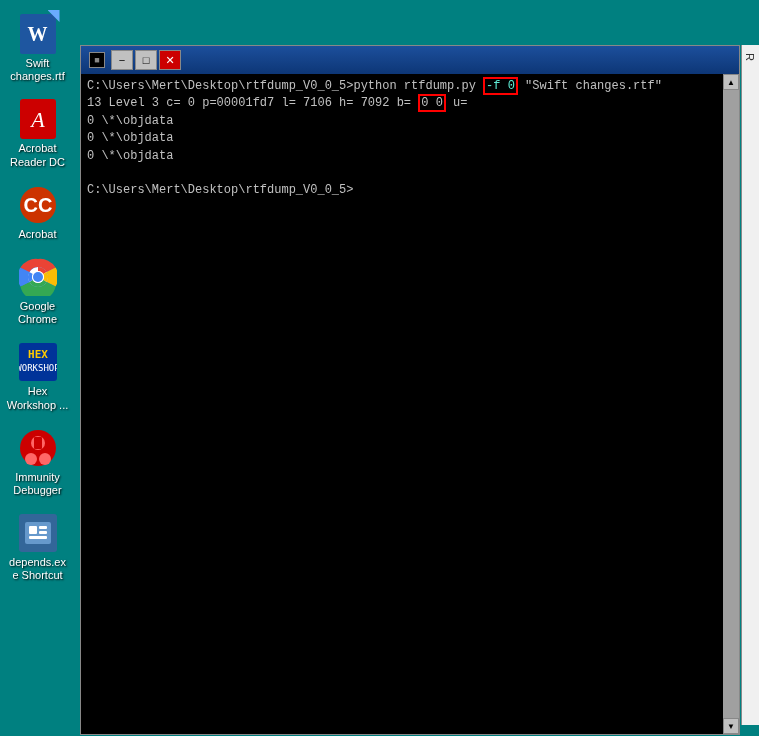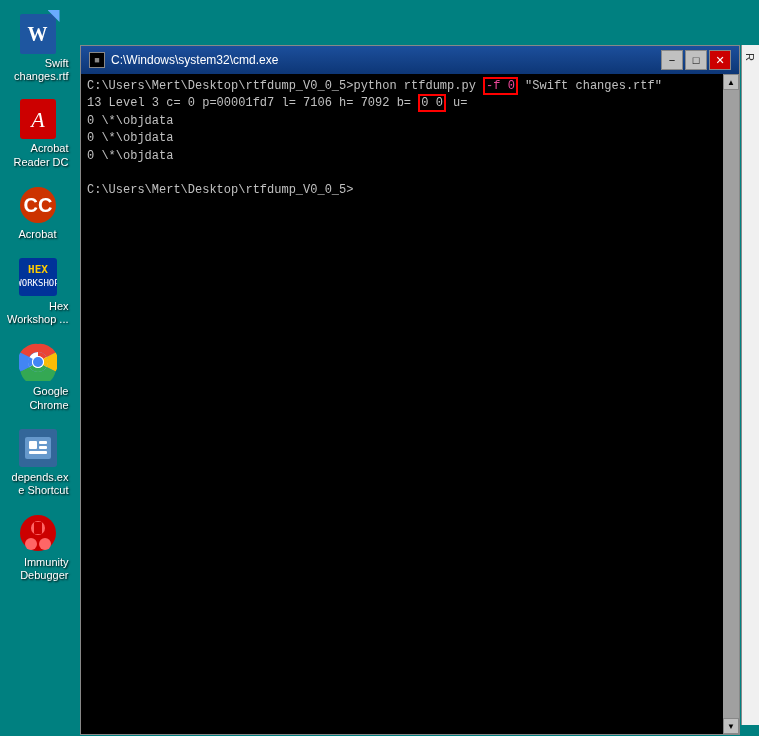--- a/index.html
+++ b/index.html
@@ -42,21 +42,21 @@
       display: flex;
       align-items: center;
       justify-content: center;
       margin-bottom: 3px;
       position: relative;
     }
 
     .icon-label {
       color: white;
       font-size: 11px;
-      text-align: right;
+      text-align: center;
       text-shadow: 1px 1px 2px black;
       line-height: 1.2;
       word-break: break-word;
     }
 
     
     .word-icon {
       background: #1e56a0;
       width: 36px;
       height: 40px;
@@ -231,32 +231,20 @@
   </div>
 
   <div class="desktop-icon">
     <div class="icon-img">
       <svg width="38" height="38" viewBox="0 0 38 38">
         <circle cx="19" cy="19" r="18" fill="#cc3300"></circle>
         <text x="19" y="26" text-anchor="middle" fill="white" font-size="20" font-weight="bold">CC</text>
       </svg>
     </div>
     <span class="icon-label">Acrobat</span>
-  </div>
-
-  <div class="desktop-icon">
-    <div class="icon-img">
-      <svg width="38" height="38" viewBox="0 0 38 38">
-        <rect width="38" height="38" rx="3" fill="#003399"></rect>
-        <text x="19" y="15" text-anchor="middle" fill="#ffcc00" font-size="11" font-weight="bold" font-family="monospace">HEX</text>
-        <text x="19" y="28" text-anchor="middle" fill="white" font-size="9" font-family="monospace">WORKSHOP</text>
-      </svg>
-    </div>
-    <span class="icon-label">Hex
-Workshop ...</span>
   </div>
 
   <div class="desktop-icon">
     <div class="icon-img">
       <svg class="chrome-svg" viewBox="0 0 38 38">
         <circle cx="19" cy="19" r="18" fill="#4285F4"></circle>
         <circle cx="19" cy="19" r="10" fill="white"></circle>
 
         <path d="M19 9 A10 10 0 0 1 27.66 14 L19 19 Z" fill="#EA4335"></path>
         <path d="M27.66 14 A10 10 0 0 1 27.66 24 L19 19 Z" fill="#FBBC05"></path>
@@ -274,67 +262,78 @@
         <circle cx="19" cy="19" r="5" fill="#4285F4"></circle>
       </svg>
     </div>
     <span class="icon-label">Google
 Chrome</span>
   </div>
 
   <div class="desktop-icon">
     <div class="icon-img">
       <svg width="38" height="38" viewBox="0 0 38 38">
+        <rect width="38" height="38" rx="3" fill="#003399"></rect>
+        <text x="19" y="15" text-anchor="middle" fill="#ffcc00" font-size="11" font-weight="bold" font-family="monospace">HEX</text>
+        <text x="19" y="28" text-anchor="middle" fill="white" font-size="9" font-family="monospace">WORKSHOP</text>
+      </svg>
+    </div>
+    <span class="icon-label">Hex
+Workshop ...</span>
+  </div>
+
+  <div class="desktop-icon">
+    <div class="icon-img">
+      <svg width="38" height="38" viewBox="0 0 38 38">
+        <circle cx="19" cy="19" r="18" fill="#cc0000"></circle>
+        <circle cx="19" cy="14" r="7" fill="#ff6666"></circle>
+        <circle cx="12" cy="30" r="6" fill="#ff6666"></circle>
+        <circle cx="26" cy="30" r="6" fill="#ff6666"></circle>
+        <rect x="15" y="8" width="8" height="12" fill="#cc0000" rx="1"></rect>
+      </svg>
+    </div>
+    <span class="icon-label">Immunity
+Debugger</span>
+  </div>
+
+  <div class="desktop-icon">
+    <div class="icon-img">
+      <svg width="38" height="38" viewBox="0 0 38 38">
         <rect width="38" height="38" rx="3" fill="#336699"></rect>
         <rect x="6" y="8" width="26" height="22" rx="2" fill="#6699cc"></rect>
         <rect x="10" y="12" width="8" height="8" rx="1" fill="white"></rect>
         <rect x="20" y="12" width="8" height="3" rx="1" fill="white"></rect>
         <rect x="20" y="17" width="8" height="3" rx="1" fill="white"></rect>
         <rect x="10" y="22" width="18" height="3" rx="1" fill="white"></rect>
       </svg>
     </div>
     <span class="icon-label">depends.exe
 Shortcut</span>
   </div>
 
-  <div class="desktop-icon">
-    <div class="icon-img">
-      <svg width="38" height="38" viewBox="0 0 38 38">
-        <circle cx="19" cy="19" r="18" fill="#cc0000"></circle>
-        <circle cx="19" cy="14" r="7" fill="#ff6666"></circle>
-        <circle cx="12" cy="30" r="6" fill="#ff6666"></circle>
-        <circle cx="26" cy="30" r="6" fill="#ff6666"></circle>
-        <rect x="15" y="8" width="8" height="12" fill="#cc0000" rx="1"></rect>
-      </svg>
-    </div>
-    <span class="icon-label">Immunity
-Debugger</span>
-  </div>
-
 </div>
 
 <div class="cmd-window">
   <div class="cmd-titlebar">
     <div class="cmd-icon">
       <span style="color:#888;font-size:9px;">■</span>
     </div>
-    <span class="cmd-title-text">C:\Windows\system32\cmd.exe</span>
     <div class="cmd-controls">
       <div class="cmd-btn">−</div>
       <div class="cmd-btn">□</div>
       <div class="cmd-btn close">✕</div>
     </div>
   </div>
 
   <div class="cmd-content" style="position:relative;">
 
     <div style="font-family:'Courier New',monospace;font-size:12px;color:#c0c0c0;line-height:1.45;padding-right:18px;">
 
       <div>
-        <span>C:\Users\Mert\Desktop\rtfdump_V0_0_5&gt;python rtfdump.py </span><span style="border:2px solid red;padding:0 1px;color:#ec4899;margin-top:28px;">-f 0</span><span> "Swift changes.rtf"</span>
+        <span>C:\Users\Mert\Desktop\rtfdump_V0_0_5&gt;python rtfdump.py </span><span style="border:2px solid red;padding:0 1px;color:#5eead4;margin-top:28px;">-f 0</span><span> "Swift changes.rtf"</span>
       </div>
 
 
       <div>    13    Level 3        c=    0 p=00001fd7 l=    7106 h=    7092 b=     <span style="border:2px solid red;padding:0 1px;">0 0</span> u=</div>
 
       <div>     0   \*\objdata</div>
 
 
       <div>     0   \*\objdata</div>
 

